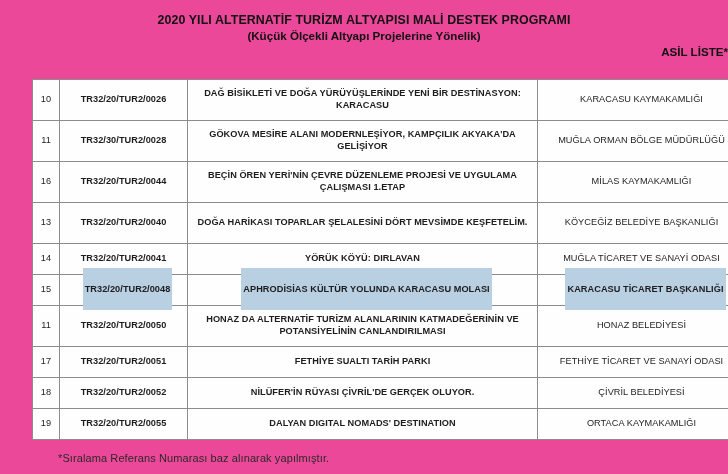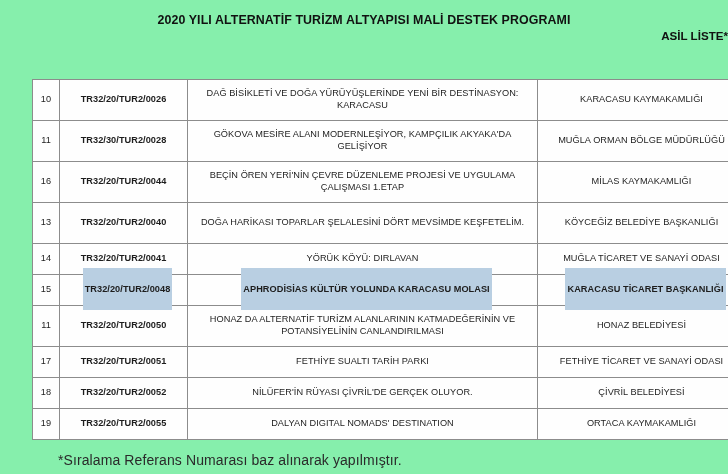--- a/index.html
+++ b/index.html
@@ -12,21 +12,21 @@
     background: #ffffff;
     font-family: "Liberation Sans", sans-serif;
     color: #1a1a1a;
     overflow: hidden;
     position: relative;
   }
   #page {
     width: 728px;
     height: 474px;
     position: relative;
-    background: #86efac;
+    background: #ec4899;
   }
 
   
   .title-block {
     position: absolute;
     left: 0;
     top: 12px;
     width: 728px;
     text-align: center;
   }
@@ -72,21 +72,21 @@
     font-size: 9.2px;
     color: #1d1d1d;
     text-align: center;
     vertical-align: middle;
     padding: 2px 3px;
     line-height: 11.6px;
     letter-spacing: 0.05px;
   }
   td.c-no     { width: 20px;  }
   td.c-ref    { width: 121px; font-weight: 600; letter-spacing: 0.15px; }
-  td.c-title  { width: 343px; padding-left: 8px; padding-right: 8px; }
+  td.c-title  { width: 343px; padding-left: 8px; padding-right: 8px; font-weight: bold; }
   td.c-org    { width: 201px; padding-left: 5px; padding-right: 5px; }
 
   tr.r-tall td  { height: 36px; }
   tr.r-short td { height: 26px; }
 
   
   .hl {
     background: #b9cfe2;
     display: inline;
     padding: 16px 2px;
@@ -98,33 +98,34 @@
   tr.selected td.c-title,
   tr.selected td.c-org {
     font-weight: 600;
   }
 
   
   .footnote {
     position: absolute;
     left: 58px;
     top: 452px;
-    font-size: 14px;
+    font-size: 11px;
     color: #2a2a2a;
     letter-spacing: 0.1px;
     white-space: nowrap;
   }
 </style>
 </head>
 <body>
 
 <div id="page">
 
   <div class="title-block">
     <div class="title-line-1">2020 YILI ALTERNATİF TURİZM ALTYAPISI MALİ DESTEK PROGRAMI</div>
+    <div class="title-line-2">(Küçük Ölçekli Altyapı Projelerine Yönelik)</div>
     <div class="title-line-3">ASİL LİSTE*</div>
   </div>
 
   <div class="table-wrap">
     <table class="list">
       <tbody id="table-body">
           <tr class="r-tall">
             <td class="c-no">10</td>
             <td class="c-ref">TR32/20/TUR2/0026</td>
             <td class="c-title">DAĞ BİSİKLETİ VE DOĞA YÜRÜYÜŞLERİNDE YENİ BİR DESTİNASYON: KARACASU</td>

